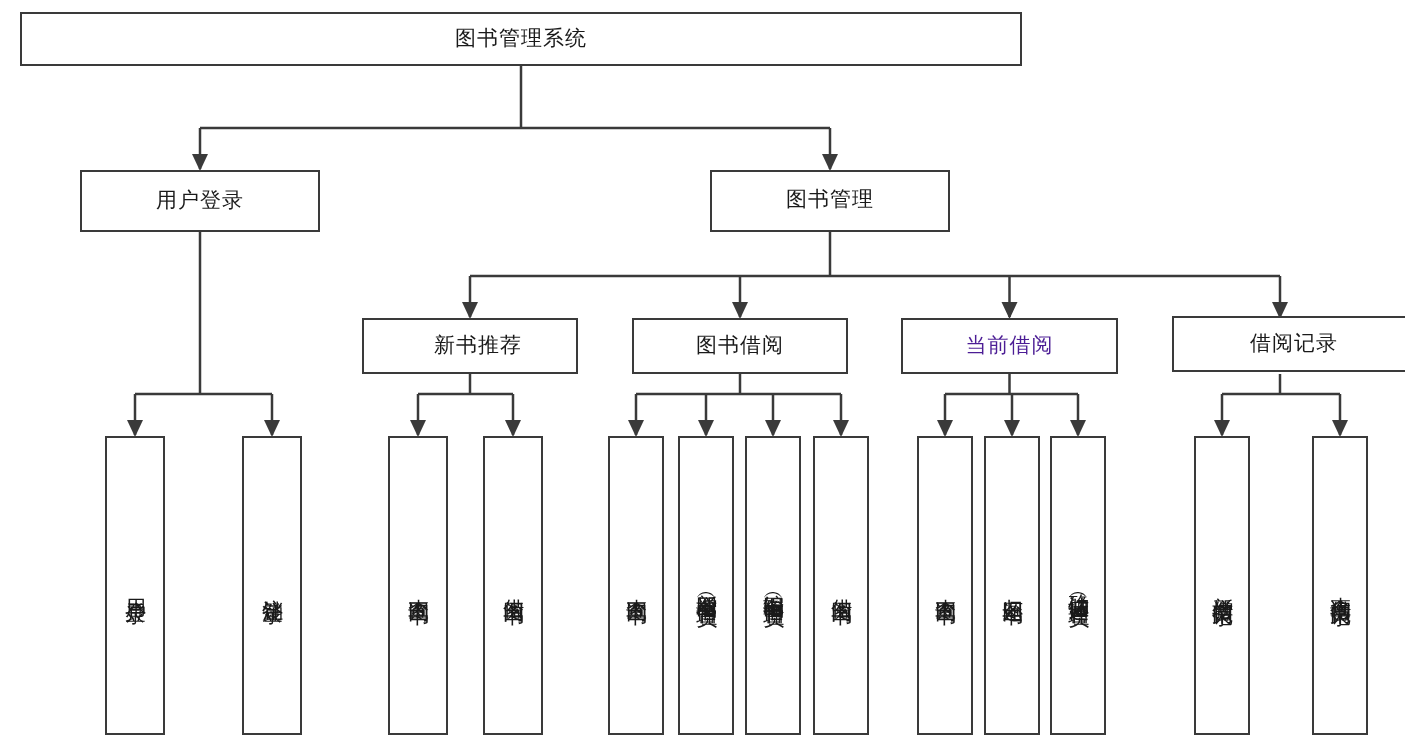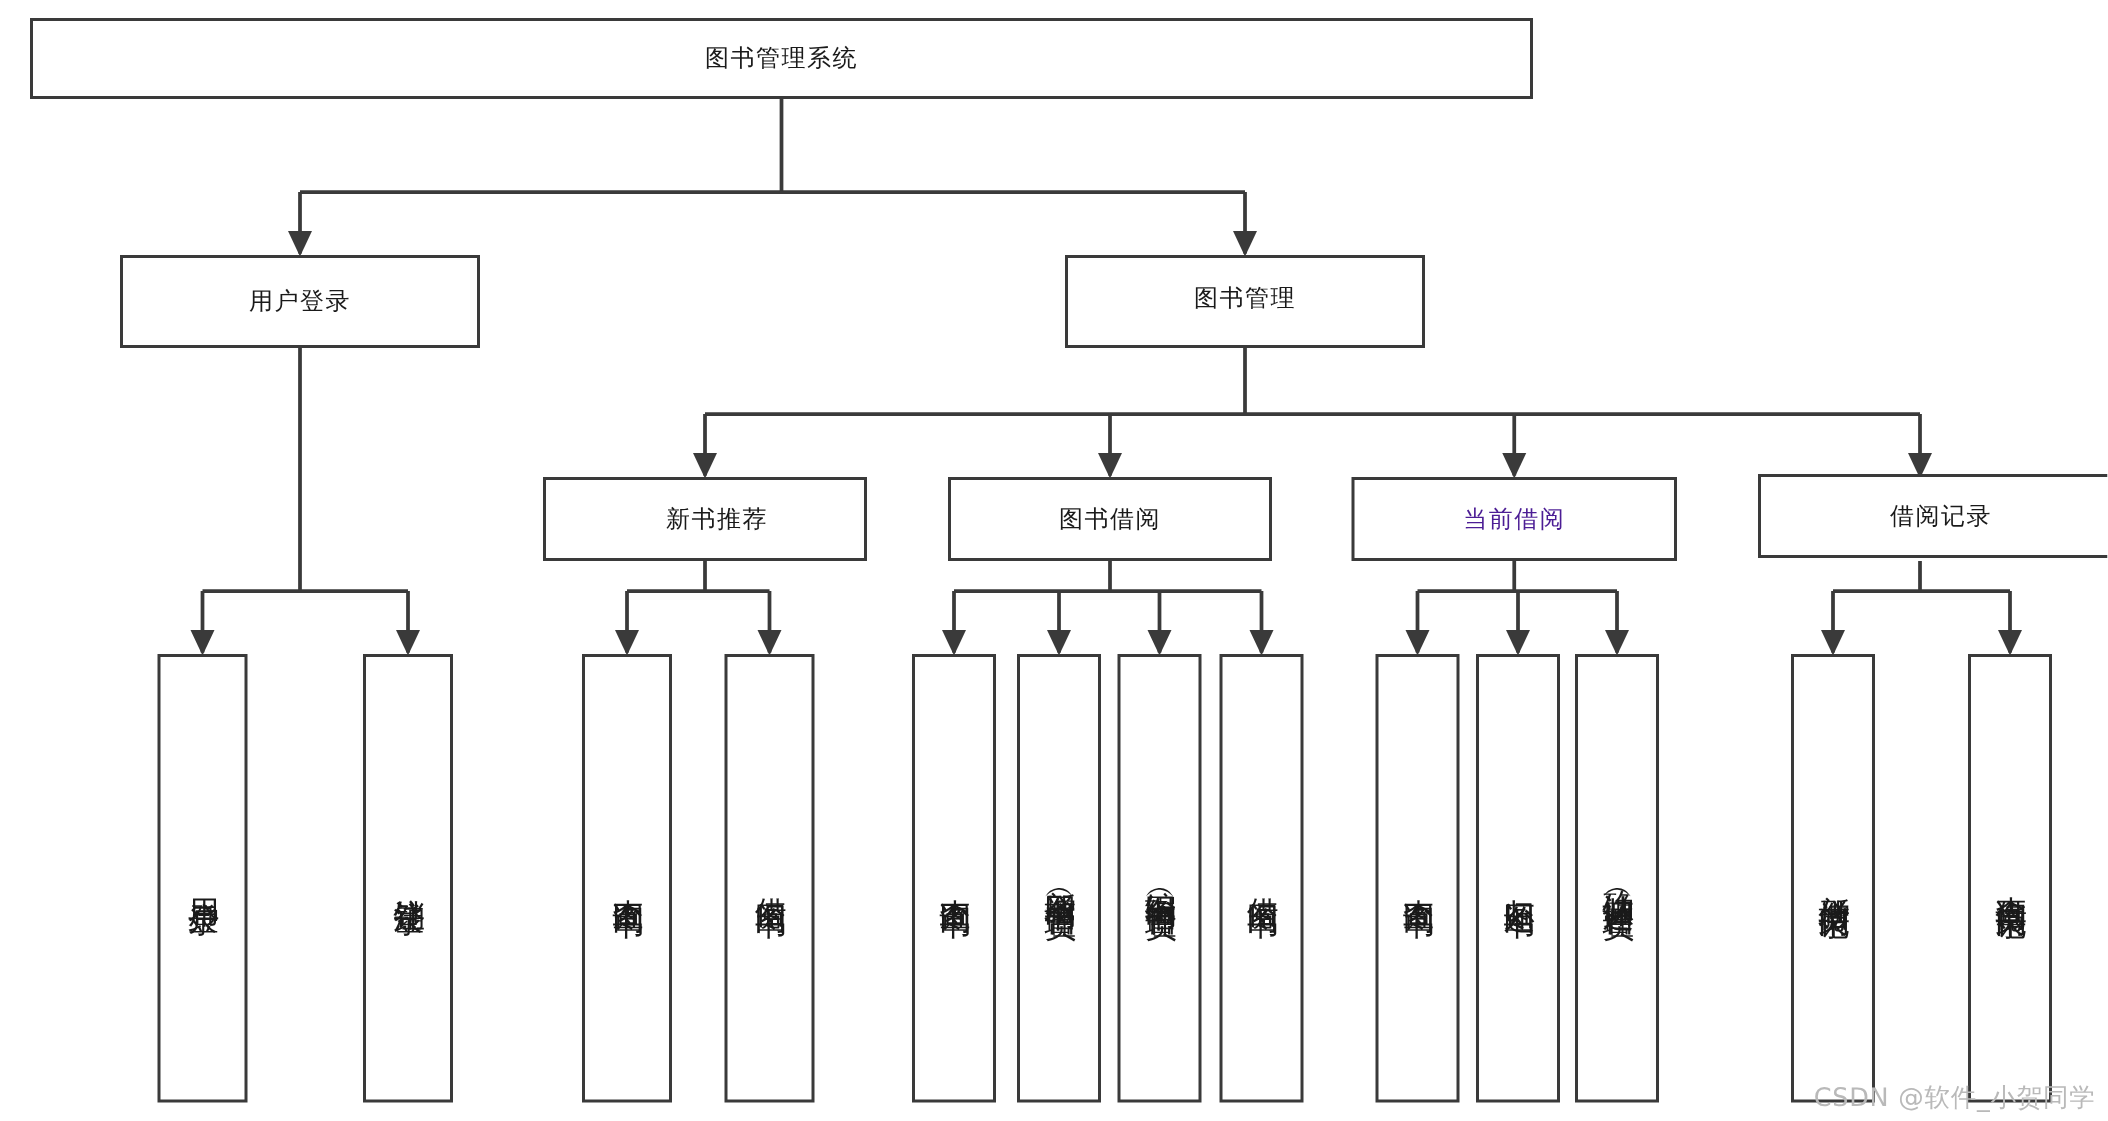--- a/index.html
+++ b/index.html
@@ -29,21 +29,21 @@
     position: absolute;
     box-sizing: border-box;
     background: #ffffff;
     border: 2px solid #3a3a3a;
     display: flex;
     align-items: center;
     justify-content: center;
     color: #1a1a1a;
   }
   .node.horiz {
-    font-size: 16px;
+    font-size: 21px;
     letter-spacing: 1px;
     line-height: 1.2;
   }
   .node.vert {
     font-size: 21px;
     line-height: 1.22;
     letter-spacing: 2px;
     padding: 6px 0;
   }
   .node.vert .vlabel {
@@ -179,14 +179,13 @@
       <div class="node vert" style="left: 1050px; top: 436px; width: 56px; height: 299px; border-color: rgb(58, 58, 58); color: rgb(26, 26, 26);">
         <span class="vlabel">确认归还（管理员）</span>
       </div>
       <div class="node vert" style="left: 1194px; top: 436px; width: 56px; height: 299px; border-color: rgb(58, 58, 58); color: rgb(26, 26, 26);">
         <span class="vlabel">新增借阅记录</span>
       </div>
       <div class="node vert" style="left: 1312px; top: 436px; width: 56px; height: 299px; border-color: rgb(58, 58, 58); color: rgb(26, 26, 26);">
         <span class="vlabel">查询借阅记录</span>
       </div>
     </div>
-  <div id="watermark">CSDN @软件_小贺同学</div>
 </div>
 
 </body></html>

